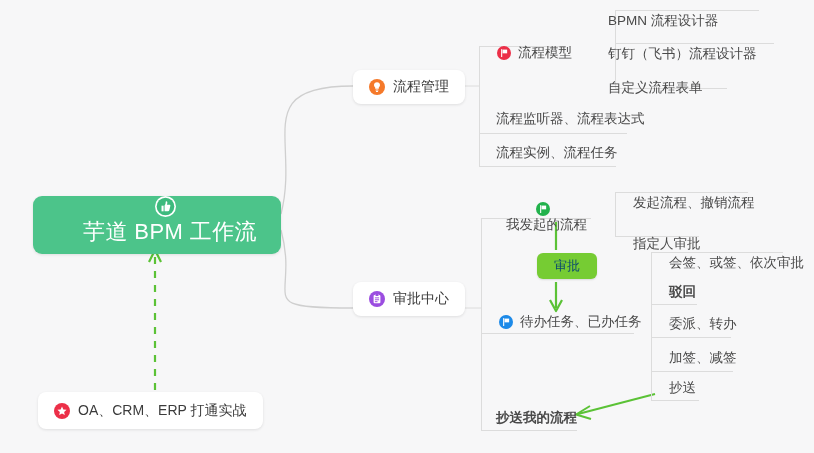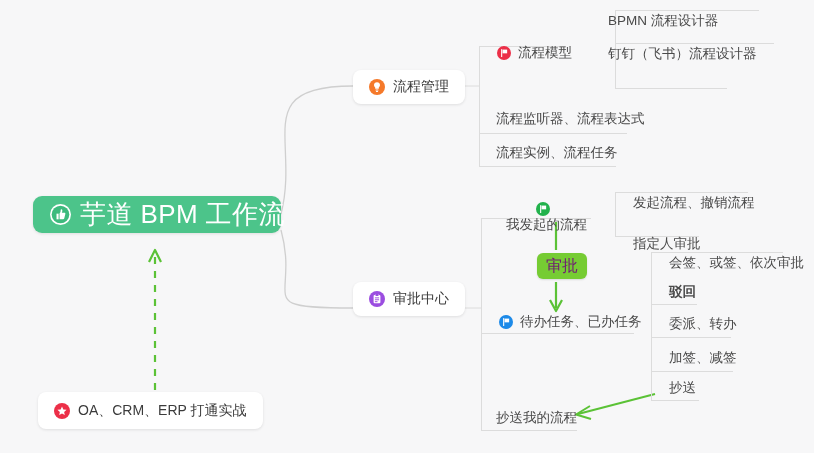--- a/index.html
+++ b/index.html
@@ -10,29 +10,30 @@
     overflow:hidden;
   }
   #canvas{position:relative;width:814px;height:453px;}
   svg.wires{position:absolute;left:0;top:0;width:814px;height:453px;pointer-events:none;}
 
   
   .node{position:absolute;display:flex;align-items:center;white-space:nowrap;}
 
   .root{
     left:33px;top:196px;
-    width:248px;height:37px;
+    width:248px;height:58px;
     background:#4cc48a;
     border-radius:9px;
     box-shadow:0 1px 3px rgba(0,0,0,.10);
     padding:0 0 0 17px;
     box-sizing:border-box;
     color:#ffffff;
-    font-size:26px;
+    font-size:22px;
     letter-spacing:.4px;
+    flex-direction:column;
   }
   .root .label{margin-left:9px;}
 
   .card{
     background:#ffffff;
     border-radius:8px;
     box-shadow:0 1px 3px rgba(0,0,0,.10);
     padding:0 16px;
     height:34px;
     color:#3b3b3b;
@@ -41,25 +42,25 @@
   .card .label{margin-left:8px;}
 
   .plain{
     font-size:13.5px;color:#4a4a4a;
     height:26px;padding:0 6px;
   }
   .plain .label{margin-left:7px;}
 
   .tagbox{
     background:#76cc33;
-    color:#701a75;
+    color:#0c4a6e;
     border-radius:6px;
-    font-size:16px;
+    font-size:13px;
     height:26px;
-    padding:0 9px;
+    padding:0 17px;
     box-shadow:0 1px 2px rgba(0,0,0,.12);
   }
 
   
   .ico{
     width:16px;height:16px;border-radius:50%;
     display:inline-flex;align-items:center;justify-content:center;
     flex:0 0 auto;
   }
   .ico svg{display:block;}
@@ -161,20 +162,23 @@
     </span>
     <span class="label">流程模型</span>
   </div>
 
   <div class="node plain" style="left:602px;top:8px;">
     <span class="label" style="margin-left:0;">BPMN 流程设计器</span>
   </div>
   <div class="node plain" style="left:602px;top:41px;">
     <span class="label" style="margin-left:0;">钉钉（飞书）流程设计器</span>
   </div>
+  <div class="node plain" style="left:602px;top:75px;">
+    <span class="label" style="margin-left:0;">自定义流程表单</span>
+  </div>
 
   <div class="node plain" style="left:490px;top:106px;">
     <span class="label" style="margin-left:0;">流程监听器、流程表达式</span>
   </div>
   <div class="node plain" style="left:490px;top:140px;">
     <span class="label" style="margin-left:0;">流程实例、流程任务</span>
   </div>
 
   <div class="node card" style="left:353px;top:282px;">
     <span class="ico">
@@ -234,21 +238,21 @@
     <span class="label" style="margin-left:0;">委派、转办</span>
   </div>
   <div class="node plain" style="left:663px;top:345px;">
     <span class="label" style="margin-left:0;">加签、减签</span>
   </div>
   <div class="node plain" style="left:663px;top:375px;">
     <span class="label" style="margin-left:0;">抄送</span>
   </div>
 
   <div class="node plain" style="left:490px;top:405px;">
-    <span class="label" style="margin-left:0;">抄送我的流程</span>
+    <span class="label" style="margin-left:0;font-weight:bold;">抄送我的流程</span>
   </div>
 
   <div class="node card" style="left:38px;top:392px;height:37px;">
     <span class="ico">
       <svg viewBox="0 0 16 16" width="16" height="16">
         <circle cx="8" cy="8" r="8" fill="#ec2f48"></circle>
         <path d="M8 3.4 L9.32 6.42 L12.6 6.74 L10.12 8.92 L10.85 12.1
                  L8 10.44 L5.15 12.1 L5.88 8.92 L3.4 6.74 L6.68 6.42 Z" fill="#ffffff"></path>
       </svg>
     </span>

